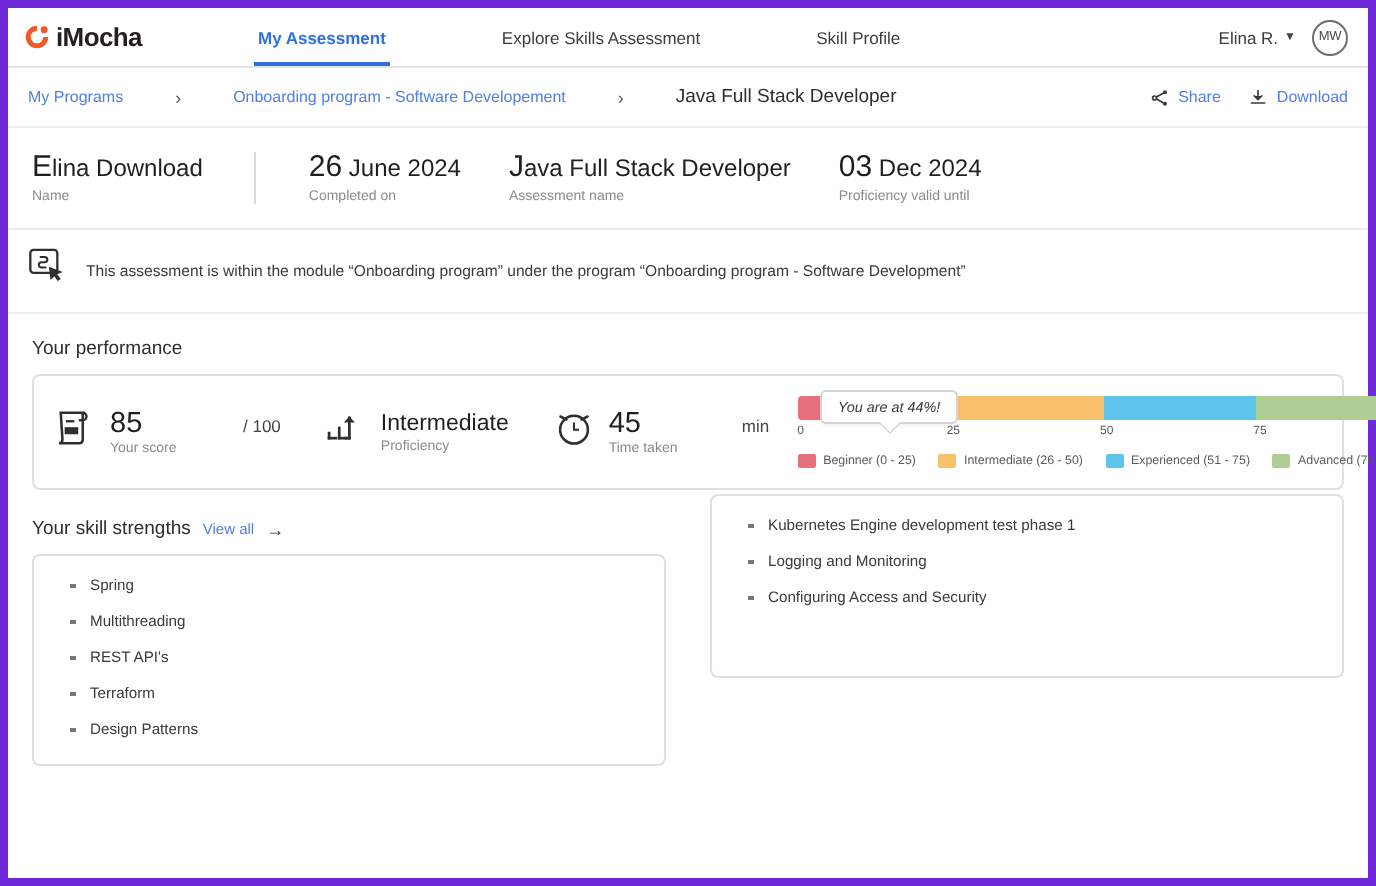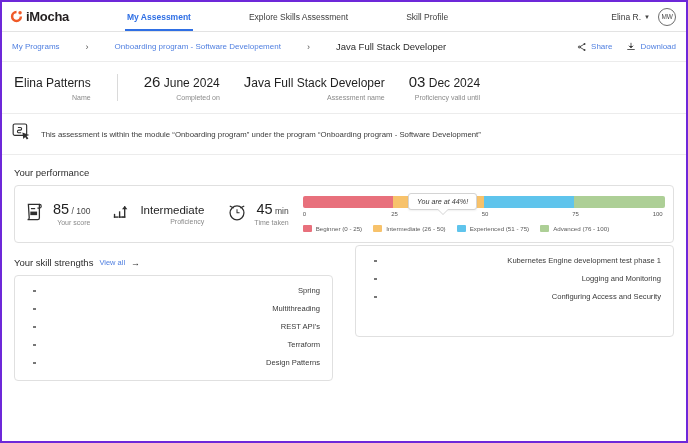--- a/index.html
+++ b/index.html
@@ -7,22 +7,21 @@
     width: 688px; height: 443px;
     font-family: "Liberation Sans", sans-serif;
     background: #ffffff;
     overflow: hidden;
   }
   body { position: relative; }
 
   .page {
     position: absolute; inset: 0;
     background: #fff;
-    border: 2px solid #6d28d9;
-    text-align: right;
+    border: 4px solid #6d28d9;
   }
 
   
   .topnav {
     height: 30px;
     display: flex; align-items: center;
     border-bottom: 1px solid #e3e3e3;
     padding: 0 10px 0 8px;
     position: relative;
     background: #fff;
@@ -104,21 +103,21 @@
   .card {
     border: 1px solid #e0e0e0; border-radius: 4px; background: #fff;
   }
 
   
   .perf { display: flex; align-items: stretch; padding: 10px 8px 10px 10px; }
   .perf-stats { display: flex; align-items: center; gap: 22px; flex: 0 0 auto; padding-right: 8px; }
   .stat { display: flex; align-items: center; gap: 6px; }
   .stat-txt .line1 { font-size: 11.5px; color: #1f1f1f; white-space: nowrap; line-height: 14px; }
   .stat-txt .line1 .num { font-size: 14.5px; }
-  .stat-txt .line1 .unit { font-size: 8.5px; color: #444; }
+  .stat-txt .line1 .unit { font-size: 8.5px; color: #444; margin-left: 48px; }
   .stat-txt .line2 { font-size: 7px; color: #8a8a8a; margin-top: 1px; }
 
   .gauge { flex: 1; display: flex; flex-direction: column; justify-content: center; padding-left: 6px; position: relative; }
   .bar { display: flex; height: 12px; border-radius: 2px; overflow: hidden; }
   .bar-seg { height: 100%; }
   .ticks { position: relative; height: 11px; margin-top: 2px; }
   .tick { position: absolute; font-size: 6px; color: #555; top: 1px; }
   .legend { display: flex; gap: 11px; margin-top: 4px; }
   .legend-item { display: flex; align-items: center; gap: 4px; font-size: 6.2px; color: #5a5a5a; white-space: nowrap; }
   .swatch { width: 9px; height: 7px; border-radius: 1px; display: block; }
@@ -217,21 +216,21 @@
             <path d="M4 18 H20"></path>
           </svg>
         </span>
         <span>Download</span>
       </div>
     </div>
   </div>
 
   <div class="summary">
     <div class="sum-cell divider">
-      <div class="sum-top"><span class="big">E</span><span>lina Patterns</span></div>
+      <div class="sum-top"><span class="big">E</span><span>lina Download</span></div>
       <div class="sum-sub">Name</div>
     </div>
     <div class="sum-cell">
       <div class="sum-top"><span class="big">26</span><span> June 2024</span></div>
       <div class="sum-sub">Completed on</div>
     </div>
     <div class="sum-cell">
       <div class="sum-top"><span class="big">J</span><span>ava Full Stack Developer</span></div>
       <div class="sum-sub">Assessment name</div>
     </div>

